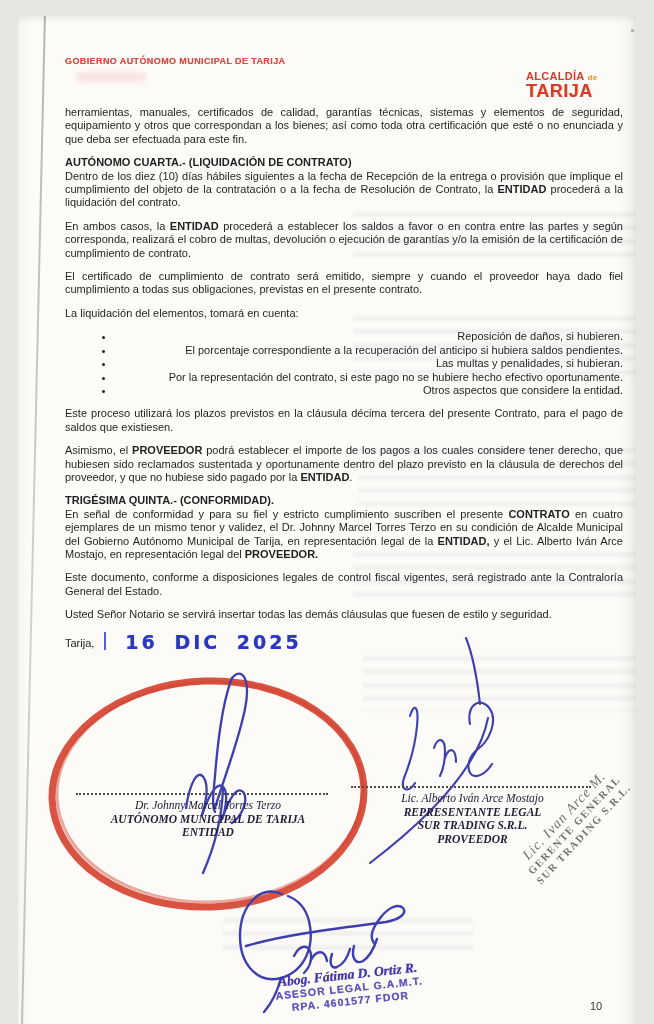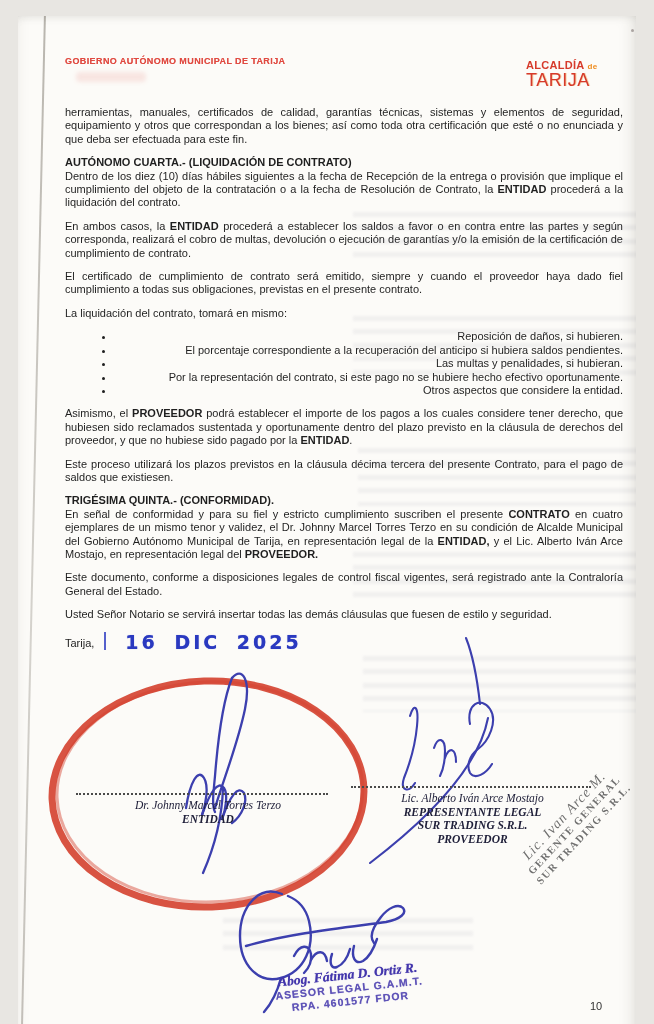--- a/index.html
+++ b/index.html
@@ -8,24 +8,24 @@
     background:#fcfbf8;overflow:hidden;
     font-family:"Liberation Sans",sans-serif;color:#1f1f1f;
   }
   .page::after{
     content:"";position:absolute;inset:0;pointer-events:none;
     box-shadow:inset -8px 0 18px -10px rgba(60,55,45,.25), inset 0 6px 14px -12px rgba(60,55,45,.25), inset 8px 0 18px -14px rgba(60,55,45,.15);
   }
   .fold-line{position:absolute;left:26px;top:-4px;width:1.5px;height:1050px;background:linear-gradient(180deg,rgba(140,135,125,.6),rgba(140,135,125,.35) 60%,rgba(140,135,125,.5));transform:rotate(1.3deg);transform-origin:top left;}
   .org-title{position:absolute;left:47px;top:40px;font-size:9px;font-weight:bold;letter-spacing:.4px;color:#e04a41;text-shadow:0 0 .6px rgba(224,74,65,.65);}
   .org-smudge{position:absolute;left:58px;top:56px;width:70px;height:10px;background:rgba(224,74,65,.12);filter:blur(2px);border-radius:4px;}
-  .logo{position:absolute;left:508px;top:44px;line-height:1.05;text-align:left;}
+  .logo{position:absolute;left:508px;top:55px;line-height:1.05;text-align:left;}
   .logo .l1{font-size:11px;font-weight:900;color:#d63a2b;letter-spacing:.3px;}
   .logo .de{font-size:8px;font-weight:900;color:#ef8b1d;}
-  .logo .l2{font-size:18px;font-weight:400;color:#d63a2b;letter-spacing:.5px;margin-top:-1px;text-shadow:1px 0 0 rgba(239,139,29,.35);}
+  .logo .l2{font-size:18px;font-weight:700;color:#d63a2b;letter-spacing:.5px;margin-top:-1px;text-shadow:1px 0 0 rgba(239,139,29,.35);}
   .content{position:absolute;left:47px;top:90px;width:558px;font-size:11px;line-height:13.4px;text-align:justify;}
   .content p{margin:0 0 10px;}
   .content h3{margin:0;font-size:11px;line-height:13.4px;}
   .b{font-weight:bold;}
   ul.liq{margin:0 0 10px;padding:0 0 0 50px;}
   ul.liq li{margin:0;padding-left:8px;line-height:13.4px;text-align:right;}
   .date-line{margin-top:2px;white-space:nowrap;}
   .date-stamp{display:inline-block;margin-left:14px;font-family:"DejaVu Sans",sans-serif;font-weight:bold;font-size:19px;color:#2a39c0;letter-spacing:3px;word-spacing:7px;transform:translateY(2px);text-shadow:0 0 .7px rgba(42,57,192,.7);}
   .stamp-bar{display:inline-block;width:2px;height:18px;background:#2a39c0;margin:0 5px -3px 10px;opacity:.8;}
   svg.overlay{position:absolute;left:0;top:0;pointer-events:none;}
@@ -70,33 +70,33 @@
   <div class="content">
     <p>herramientas, manuales, certificados de calidad, garantías técnicas, sistemas y elementos de seguridad, equipamiento y otros que correspondan a los bienes; así como toda otra certificación que esté o no enunciada y que deba ser efectuada para este fin.</p>
 
     <h3>AUTÓNOMO CUARTA.- (LIQUIDACIÓN DE CONTRATO)</h3>
     <p><span>Dentro de los diez (10) días hábiles siguientes a la fecha de Recepción de la entrega o provisión que implique el cumplimiento del objeto de la contratación o a la fecha de Resolución de Contrato, la </span><span class="b">ENTIDAD</span><span> procederá a la liquidación del contrato.</span></p>
 
     <p><span>En ambos casos, la </span><span class="b">ENTIDAD</span><span> procederá a establecer los saldos a favor o en contra entre las partes y según corresponda, realizará el cobro de multas, devolución o ejecución de garantías y/o la emisión de la certificación de cumplimiento de contrato.</span></p>
 
     <p>El certificado de cumplimiento de contrato será emitido, siempre y cuando el proveedor haya dado fiel cumplimiento a todas sus obligaciones, previstas en el presente contrato.</p>
 
-    <p>La liquidación del contrato, tomará en mismo:</p>
+    <p>La liquidación del elementos, tomará en cuenta:</p>
 
     <ul class="liq">
       <li>Reposición de daños, si hubieren.</li>
       <li>El porcentaje correspondiente a la recuperación del anticipo si hubiera saldos pendientes.</li>
       <li>Las multas y penalidades, si hubieran.</li>
       <li>Por la representación del contrato, si este pago no se hubiere hecho efectivo oportunamente.</li>
       <li>Otros aspectos que considere la entidad.</li>
     </ul>
 
+    <p>Este proceso utilizará los plazos previstos en la cláusula décima tercera del presente Contrato, para el pago de saldos que existiesen.</p>
+
     <p><span>Asimismo, el </span><span class="b">PROVEEDOR</span><span> podrá establecer el importe de los pagos a los cuales considere tener derecho, que hubiesen sido reclamados sustentada y oportunamente dentro del plazo previsto en la cláusula de derechos del proveedor, y que no hubiese sido pagado por la </span><span class="b">ENTIDAD</span><span>.</span></p>
-
-    <p>Este proceso utilizará los plazos previstos en la cláusula décima tercera del presente Contrato, para el pago de saldos que existiesen.</p>
 
     <h3>TRIGÉSIMA QUINTA.- (CONFORMIDAD).</h3>
     <p><span>En señal de conformidad y para su fiel y estricto cumplimiento suscriben el presente </span><span class="b">CONTRATO</span><span> en cuatro ejemplares de un mismo tenor y validez, el Dr. Johnny Marcel Torres Terzo en su condición de Alcalde Municipal del Gobierno Autónomo Municipal de Tarija, en representación legal de la </span><span class="b">ENTIDAD,</span><span> y el Lic. Alberto Iván Arce Mostajo, en representación legal del </span><span class="b">PROVEEDOR.</span></p>
 
     <p>Este documento, conforme a disposiciones legales de control fiscal vigentes, será registrado ante la Contraloría General del Estado.</p>
 
     <p>Usted Señor Notario se servirá insertar todas las demás cláusulas que fuesen de estilo y seguridad.</p>
 
     <p class="date-line"><span>Tarija,</span><span class="stamp-bar"></span><span class="date-stamp">16 DIC 2025</span></p>
   </div>
@@ -142,20 +142,21 @@
       <path d="M336,930 C333,941 337,949 345,945 C353,940 357,929 359,923"></path>
       <path d="M263,962 C259,977 253,988 246,996"></path>
     </g>
   </svg>
 
   <div class="dotline dot-left"></div>
   <div class="dotline dot-right"></div>
 
   <div class="sigblock sig-left">
     <div class="nm">Dr. Johnny Marcel Torres Terzo</div>
+    <div class="rl">AUTÓNOMO MUNICIPAL DE TARIJA</div>
     <div class="rl">ENTIDAD</div>
   </div>
 
   <div class="sigblock sig-right">
     <div class="nm">Lic. Alberto Iván Arce Mostajo</div>
     <div class="rl">REPRESENTANTE LEGAL</div>
     <div class="rl">SUR TRADING S.R.L.</div>
     <div class="rl">PROVEEDOR</div>
   </div>
 

